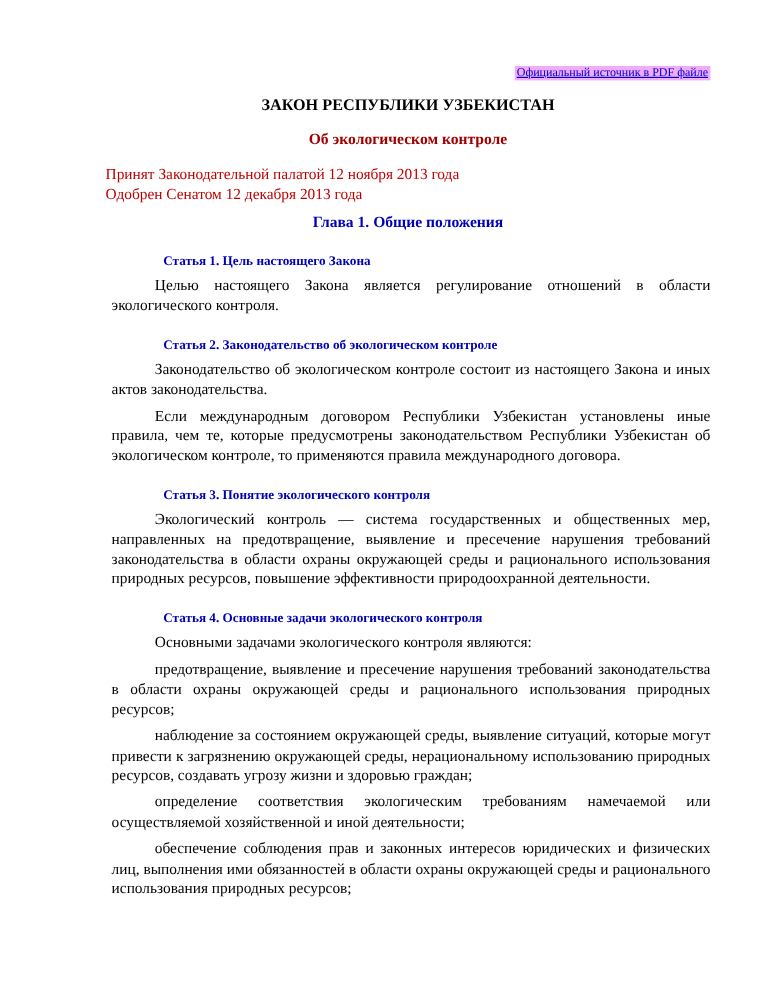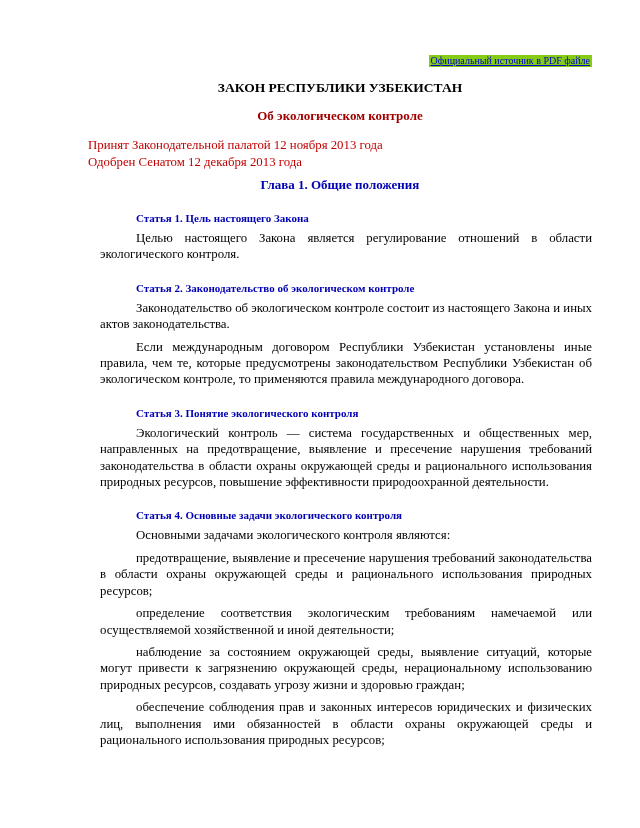--- a/index.html
+++ b/index.html
@@ -21,21 +21,21 @@
     padding: 50px 48px 30px 88px;
   }
   .top-link-row {
     text-align: right;
     margin-bottom: 6px;
   }
   .pdf-link {
     font-size: 10px;
     color: #0000cc;
     text-decoration: underline;
-    background: #84cc16;
+    background: #f0abfc;
     padding: 0 2px 1px 2px;
     cursor: pointer;
   }
   .doc-title {
     margin: 12px;
     font-size: 13.5px;
     font-weight: bold;
     text-align: center;
     color: #000000;
   }
@@ -64,21 +64,21 @@
     color: #0000b4;
   }
   .article-heading {
     margin: 19px 0 6px 0;
     font-size: 11px;
     font-weight: bold;
     color: #0000b4;
     text-indent: 48px;
   }
   .body-par {
-    margin: 0 0 6px 12px;
+    margin: 0 0 6px 5px;
     font-size: 12.8px;
     line-height: 16.4px;
     text-align: justify;
     text-indent: 36px;
     color: #000000;
   }
 </style>
 </head>
 <body>
 
@@ -104,17 +104,17 @@
   <h4 class="article-heading">Статья 2. Законодательство об экологическом контроле</h4>
   <p class="body-par">Законодательство об экологическом контроле состоит из настоящего Закона и иных актов законодательства.</p>
   <p class="body-par">Если международным договором Республики Узбекистан установлены иные правила, чем те, которые предусмотрены законодательством Республики Узбекистан об экологическом контроле, то применяются правила международного договора.</p>
 
   <h4 class="article-heading">Статья 3. Понятие экологического контроля</h4>
   <p class="body-par">Экологический контроль — система государственных и общественных мер, направленных на предотвращение, выявление и пресечение нарушения требований законодательства в области охраны окружающей среды и рационального использования природных ресурсов, повышение эффективности природоохранной деятельности.</p>
 
   <h4 class="article-heading">Статья 4. Основные задачи экологического контроля</h4>
   <p class="body-par">Основными задачами экологического контроля являются:</p>
   <p class="body-par">предотвращение, выявление и пресечение нарушения требований законодательства в области охраны окружающей среды и рационального использования природных ресурсов;</p>
+  <p class="body-par">наблюдение за состоянием окружающей среды, выявление ситуаций, которые могут привести к загрязнению окружающей среды, нерациональному использованию природных ресурсов, создавать угрозу жизни и здоровью граждан;</p>
   <p class="body-par">определение соответствия экологическим требованиям намечаемой или осуществляемой хозяйственной и иной деятельности;</p>
-  <p class="body-par">наблюдение за состоянием окружающей среды, выявление ситуаций, которые могут привести к загрязнению окружающей среды, нерациональному использованию природных ресурсов, создавать угрозу жизни и здоровью граждан;</p>
   <p class="body-par">обеспечение соблюдения прав и законных интересов юридических и физических лиц, выполнения ими обязанностей в области охраны окружающей среды и рационального использования природных ресурсов;</p>
 
 </div>
 
 </body></html>

